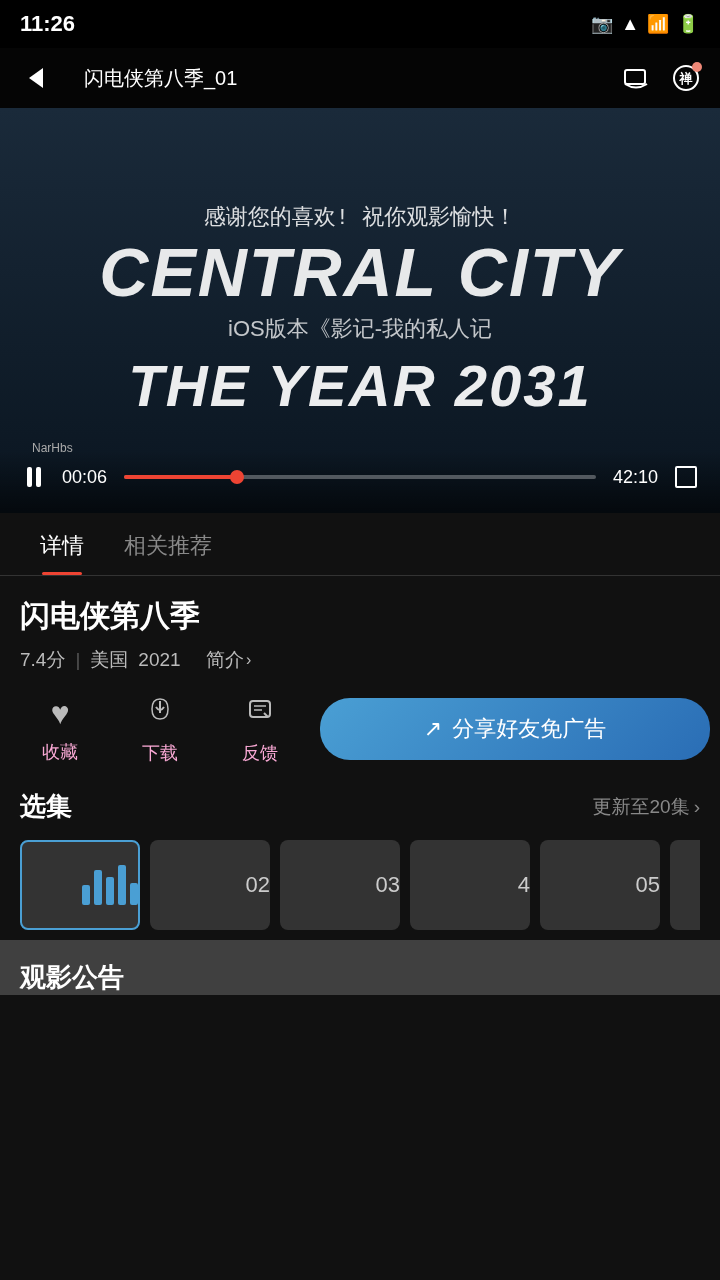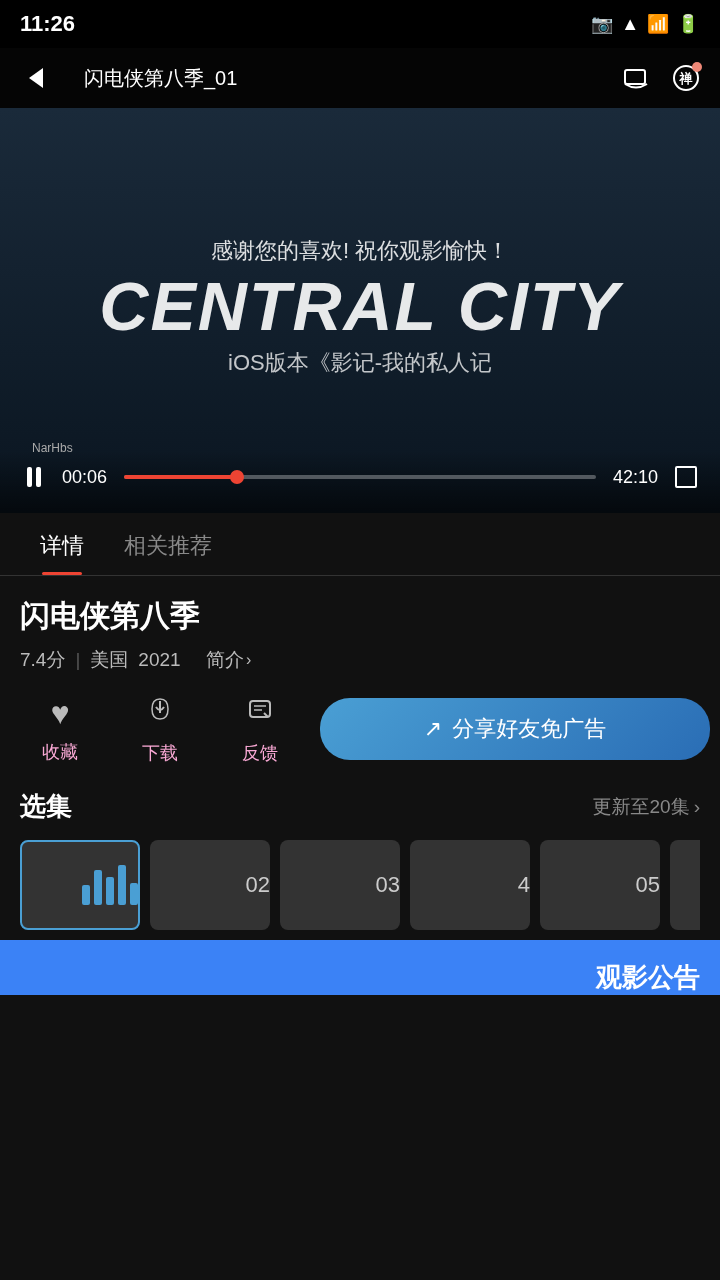--- a/index.html
+++ b/index.html
@@ -118,20 +118,21 @@
       flex-direction: column;
       align-items: center;
       justify-content: center;
       text-align: center;
       pointer-events: none;
     }
     .notification-text {
       font-size: 22px;
       color: rgba(255,255,255,0.85);
       margin-bottom: 6px;
+      font-family: Liberation Mono, monospace;
     }
     .central-city-text {
       font-size: 68px;
       font-weight: 900;
       font-style: italic;
       color: rgba(255,255,255,0.9);
       text-transform: uppercase;
       line-height: 1.0;
       letter-spacing: 2px;
     }
@@ -429,22 +430,21 @@
       border-radius: 2px;
     }
     .ep-num {
       font-size: 22px;
       color: #ccc;
     }
 
     
     .announce-section {
       padding: 20px 20px 0;
-      background: #3b82f6;
-      text-align: right;
+      background: #404040;
     }
     .announce-title {
       font-size: 26px;
       font-weight: bold;
       color: #fff;
       margin-bottom: 10px;
     }
   </style>
 </head>
 <body>
@@ -482,20 +482,21 @@
 </div>
 
 <div class="video-area">
 
   <div style="position:absolute;top:0;left:0;right:0;bottom:0;background:linear-gradient(180deg,#1a2a3a 0%,#0a1520 100%);"></div>
 
   <div class="video-overlay-text">
     <div class="notification-text">感谢您的喜欢! 祝你观影愉快！</div>
     <div class="central-city-text">CENTRAL CITY</div>
     <div class="ios-text">iOS版本《影记-我的私人记</div>
+    <div class="year-text">THE YEAR 2031</div>
   </div>
 
   <div class="video-controls">
     <div style="position:relative;">
       <span class="narhbs-label">NarHbs</span>
     </div>
     <div class="progress-bar-row">
       <div class="play-pause-btn">
         <div class="pause-icon">
           <div class="pause-bar"></div>

